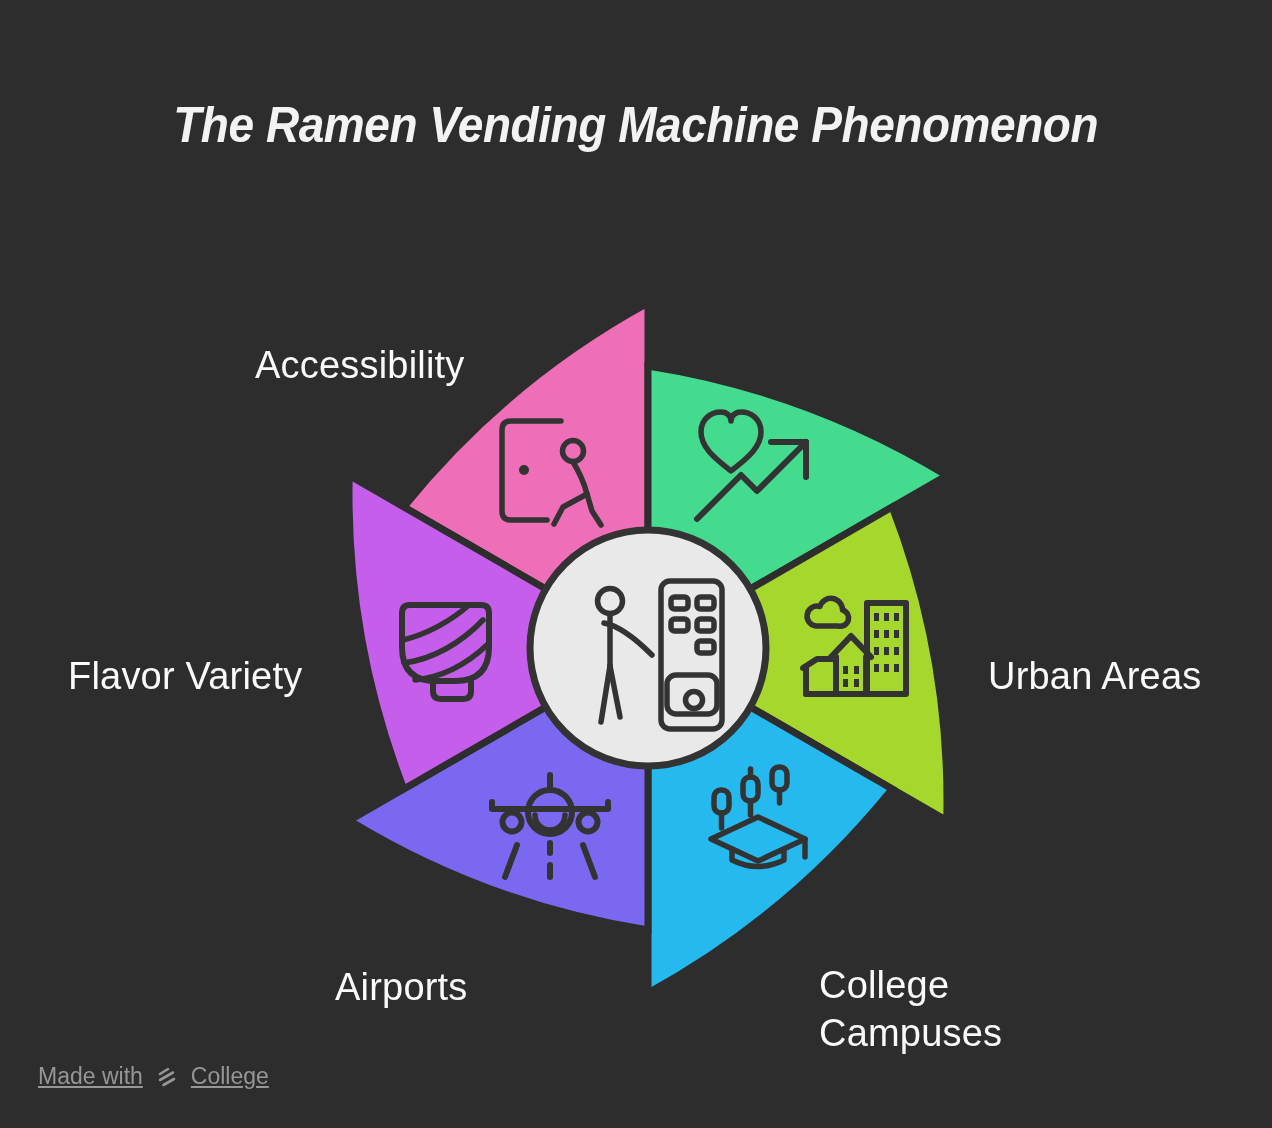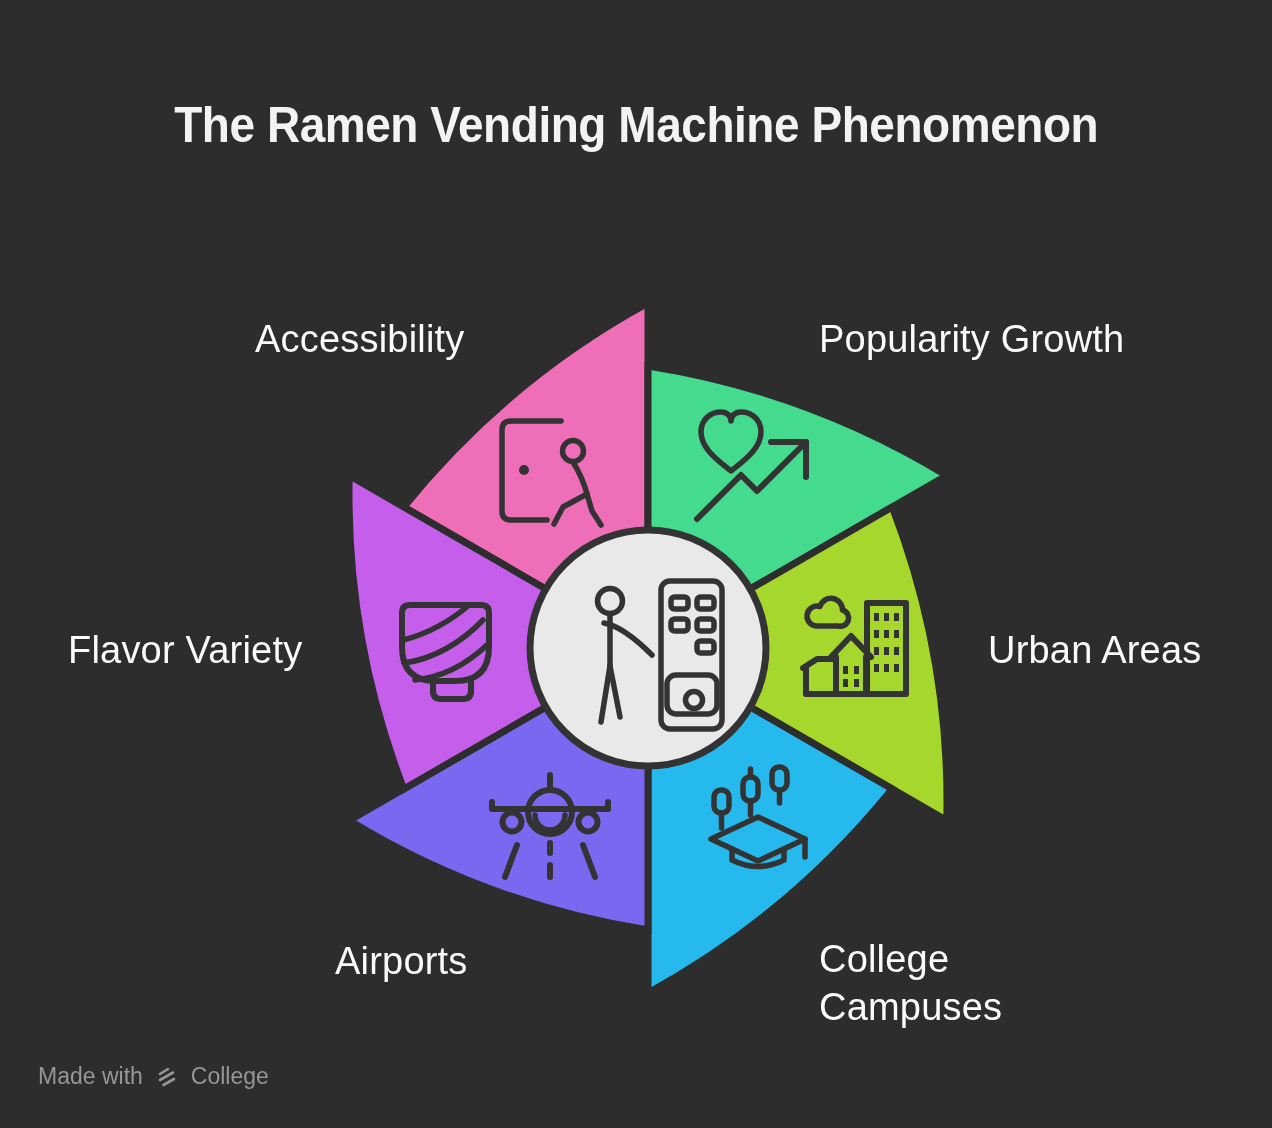--- a/index.html
+++ b/index.html
@@ -8,36 +8,37 @@
     background:#2d2d2d;
     font-family:"Liberation Sans", sans-serif;
     position:relative;overflow:hidden;
   }
   .stage{position:absolute;left:0;top:0;width:1272px;height:1128px;}
   svg.graphic{position:absolute;left:0;top:0;}
   h1.title{
     position:absolute;left:0;top:96px;width:1272px;margin:0;
     text-align:center;color:#f3f3f3;font-weight:bold;font-size:50px;
     letter-spacing:-0.5px;
+    font-style:italic;
   }
   h1.title > span{display:inline-block;transform:scaleX(0.92);transform-origin:center;}
   .seg-label{
     position:absolute;color:#fafafa;font-size:38px;font-weight:400;
-    line-height:1.26;letter-spacing:0.2px;white-space:nowrap;
+    line-height:1.26;letter-spacing:0.2px;white-space:nowrap;margin-top:26px;
   }
   #lbl-accessibility{left:255px;top:316px;}
   #lbl-popularity{left:819px;top:316px;}
   #lbl-urban{left:988px;top:627px;}
   #lbl-college{left:819px;top:936px;white-space:normal;width:220px;}
   #lbl-airports{left:335px;top:938px;}
   #lbl-flavor{left:68px;top:627px;}
   .watermark{
     position:absolute;left:38px;top:1063px;
     display:flex;align-items:center;gap:13px;
-    color:#969696;font-size:23px;font-weight:400;
+    color:#969696;font-size:23px;font-weight:400;text-decoration:underline;
   }
   .ico{fill:none;stroke:#333333;stroke-width:5.5;stroke-linecap:round;stroke-linejoin:round;}
   .ico-thick{fill:none;stroke:#333333;stroke-width:6;stroke-linecap:round;stroke-linejoin:round;}
   .ico-fill{fill:#333333;stroke:none;}
   .blade{stroke:#2d2d2d;stroke-width:7;}
 </style>
 </head>
 <body style="background: rgb(45, 45, 45);">
 
 <div class="stage">
@@ -141,21 +142,20 @@
       <circle class="ico" stroke-width="5" cx="694" cy="700" r="8.5"></circle>
       <circle class="ico" stroke-width="6" cx="610" cy="601" r="12.5"></circle>
       <path class="ico" stroke-width="9" d="M 610 614 L 610 666"></path>
       <path class="ico" stroke-width="8" d="M 604 623 C 620 626 637 640 652 655"></path>
       <path class="ico" stroke-width="8" d="M 610 666 L 601 722"></path>
       <path class="ico" stroke-width="8" d="M 610 666 L 620 717"></path>
     </g>
   </svg>
 
   <div class="seg-label" id="lbl-accessibility">Accessibility</div>
-  <div class="seg-label" id="lbl-popularity">Popularity Growth</div>
   <div class="seg-label" id="lbl-college">College Campuses</div>
   <div class="seg-label" id="lbl-urban">Urban Areas</div>
   <div class="seg-label" id="lbl-airports">Airports</div>
   <div class="seg-label" id="lbl-flavor">Flavor Variety</div>
 
   <div class="watermark">
     <span>Made with</span>
     <svg width="22" height="22" viewBox="0 0 22 22">
       <g fill="none" stroke="#969696" stroke-width="2.6" stroke-linecap="round">
         <path d="M 4 8 L 12 3"></path>

